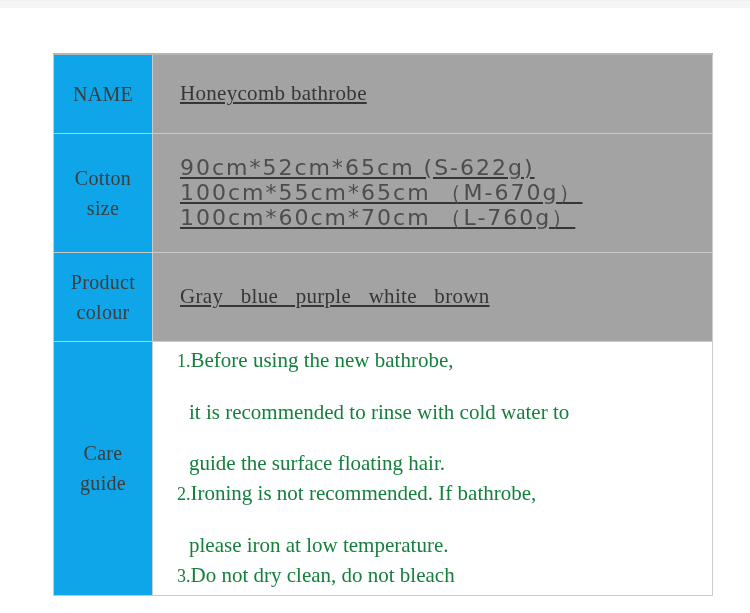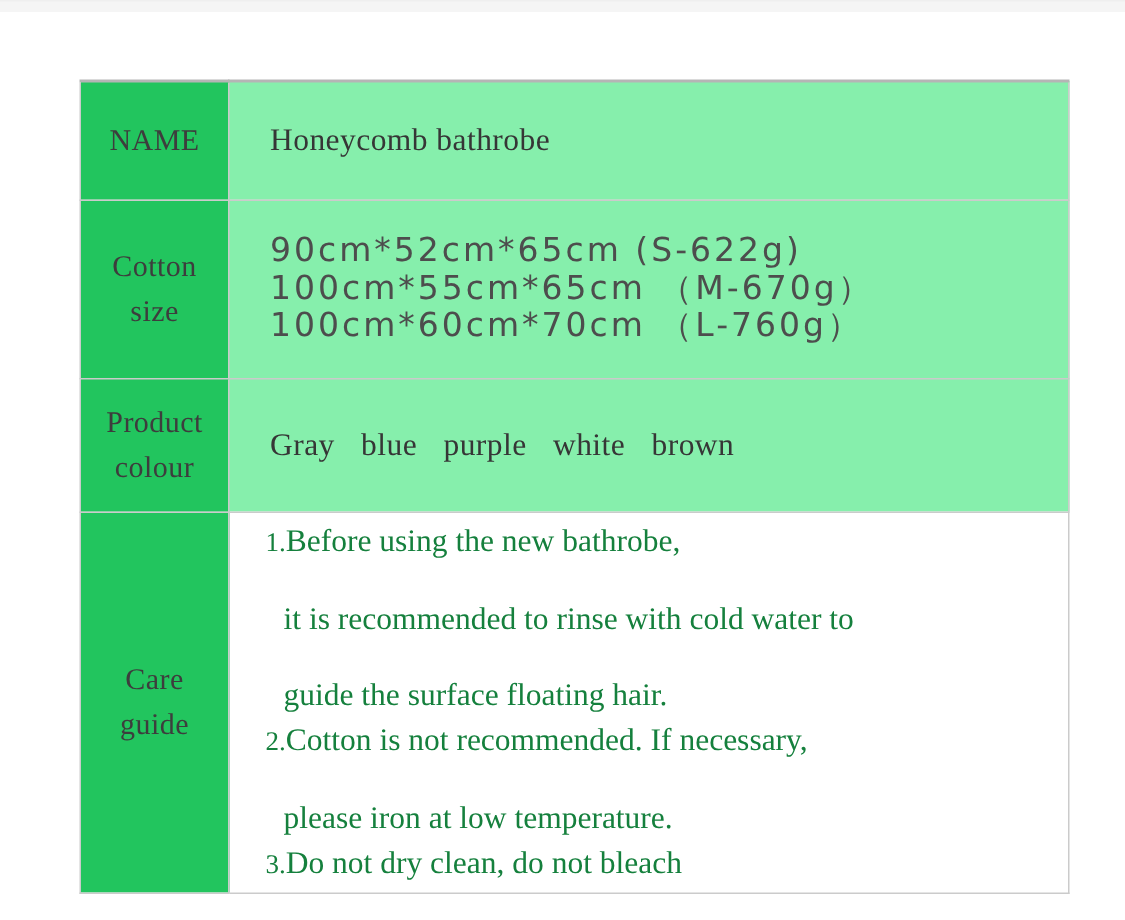--- a/index.html
+++ b/index.html
@@ -32,36 +32,37 @@
   }
   col.col-label { width: 99px; }
   col.col-value { width: 560px; }
   td { border: 1px solid #cbcbcb; }
   tr.r1 { height: 79px; }
   tr.r2 { height: 78px; }
   tr.r3 { height: 119px; }
   tr.r4 { height: 89px; }
   tr.r5 { height: 177px; }
   td.label-cell {
-    background: #22c55e;
+    background: #0ea5e9;
     text-align: center;
     vertical-align: middle;
     font-size: 20px;
     line-height: 30px;
     color: #3d3d3d;
     letter-spacing: 0.3px;
     padding: 0 6px;
   }
   td.value-cell {
-    background: #86efac;
+    background: #a3a3a3;
     vertical-align: middle;
     padding-left: 27px;
     font-size: 21px;
     color: #363636;
     letter-spacing: 0.3px;
+    text-decoration: underline;
   }
   td.size-cell { vertical-align: middle; padding-left: 27px; }
   .size-line {
     font-family: "DejaVu Sans", "Liberation Sans", sans-serif;
     font-size: 22px;
     line-height: 25px;
     letter-spacing: 2px;
     color: #4d4d4d;
     white-space: nowrap;
   }
@@ -119,21 +120,21 @@
           <div class="care-item">
             <div class="care-line">
               <span class="care-num">1.</span><span>Before using the new bathrobe,</span>
             </div>
             <div class="care-line cont">it is recommended to rinse with cold water to</div>
             <div class="care-line cont">guide the surface floating hair.</div>
           </div>
 
           <div class="care-item">
             <div class="care-line">
-              <span class="care-num">2.</span><span>Cotton is not recommended. If necessary,</span>
+              <span class="care-num">2.</span><span>Ironing is not recommended. If bathrobe,</span>
             </div>
             <div class="care-line cont">please iron at low temperature.</div>
           </div>
 
           <div class="care-item">
             <div class="care-line">
               <span class="care-num">3.</span><span>Do not dry clean, do not bleach</span>
             </div>
           </div>
 

